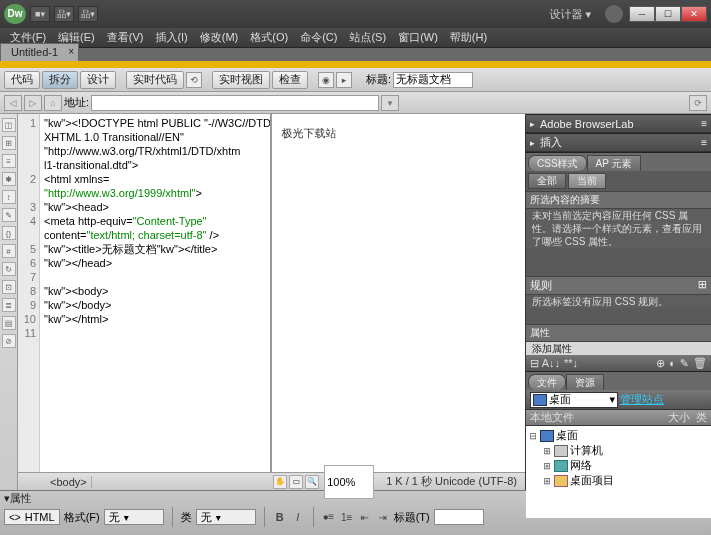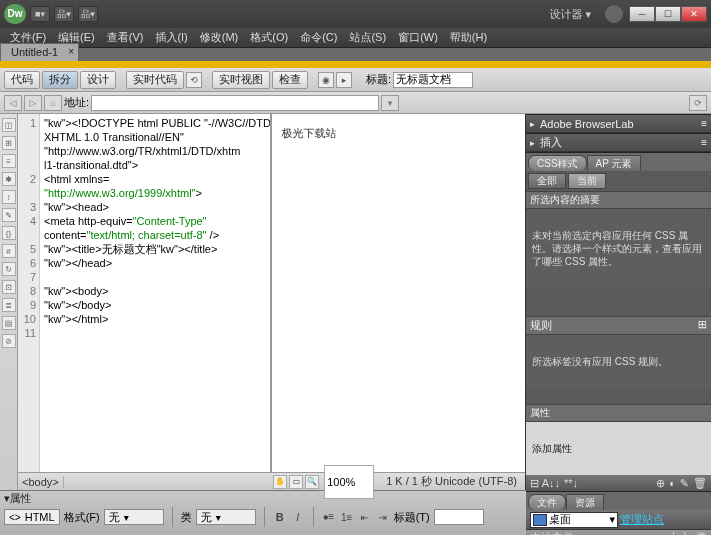--- a/index.html
+++ b/index.html
@@ -34,34 +34,34 @@
 .left-tools .tool { width: 14px; height: 14px; border: 1px solid #aaa; background: #eee; font-size: 8px; display: flex; align-items: center; justify-content: center; color: #666; }
 .editor-area { flex: 1; display: flex; flex-direction: column; background: #fff; }
 .split { flex: 1; display: flex; overflow: hidden; }
 .code-pane { width: 50%; display: flex; border-right: 2px solid #999; background: #fff; overflow: hidden; }
 .gutter { width: 22px; background: #eaeaea; border-right: 1px solid #ccc; color: #777; text-align: right; padding: 2px 3px 0 0; line-height: 14px; font-size: 10px; }
 .code { flex: 1; padding: 2px 4px; font-family: Consolas, monospace; font-size: 11px; line-height: 14px; white-space: pre; overflow: hidden; }
 .code .str { color: #008800; }
 .code .txt { color: #000; }
 .preview-pane { flex: 1; background: #fff; padding: 10px; color: #333; font-size: 12px; line-height: 18px; font-family: SimSun, serif; }
 .statusbar { height: 18px; background: linear-gradient(#e0e0e0,#cacaca); border-top: 1px solid #999; display: flex; align-items: center; font-size: 10px; color: #333; }
-.statusbar .tag { padding: 0 4px; border-right: 1px solid #aaa; }
+.statusbar .tag { padding: 0 4px; border-right: 1px solid #aaa; margin-left: 28px; }
 .statusbar .sb-spacer { flex: 1; }
 .statusbar .sb-tool { width: 14px; height: 14px; margin: 0 1px; border: 1px solid #aaa; background: #eee; font-size: 8px; display: flex; align-items: center; justify-content: center; }
 .zoom { width: 50px; height: 14px; border: 1px solid #aaa; background: #fff; padding: 16px 2px; margin: 0 4px; }
 .right-panels { width: 186px; background: #585858; display: flex; flex-direction: column; color: #ddd; border-left: 1px solid #333; }
 .panel { background: #5a5a5a; border-top: 1px solid #222; }
 .panel-header { height: 18px; background: linear-gradient(#616161,#4a4a4a); display: flex; align-items: center; padding: 0 4px; color: #eee; border-bottom: 1px solid #333; }
 .panel-header .arrow { width: 10px; font-size: 9px; }
 .panel-header .title { flex: 1; }
 .panel-header .menu { font-size: 10px; }
 .panel-tabs { height: 18px; background: #6a6a6a; display: flex; align-items: flex-end; padding-left: 2px; }
 .ptab { height: 16px; padding: 0 8px; background: linear-gradient(#888,#6a6a6a); border: 1px solid #444; border-bottom: none; color: #eee; font-size: 10px; line-height: 15px; }
 .ptab.active { background: linear-gradient(#a5a5a5,#7a7a7a); border-radius: 7px; }
-.panel-body { padding: 20px 6px; background: #5e5e5e; font-size: 10px; line-height: 13px; }
+.panel-body { padding: 0 6px; background: #5e5e5e; font-size: 10px; line-height: 13px; }
 .panel-body.light { background: #d8d8d8; color: #222; }
 .btn-row { display: flex; gap: 2px; padding: 2px; background: #5a5a5a; }
 .mini-btn { height: 16px; padding: 0 8px; background: linear-gradient(#888,#666); border: 1px solid #444; color: #eee; font-size: 10px; line-height: 14px; }
 .section-label { background: #6e6e6e; padding: 1px 4px; color: #eee; border-top: 1px solid #444; border-bottom: 1px solid #444; font-size: 10px; }
 .rules-toolbar { height: 16px; background: linear-gradient(#777,#555); display: flex; align-items: center; padding: 0 4px; gap: 4px; font-size: 9px; color: #ddd; }
 .file-toolbar { height: 20px; background: linear-gradient(#777,#555); display: flex; align-items: center; padding: 0 4px; gap: 2px; border-bottom: 1px solid #333; }
 .combo { height: 16px; background: #fff; color: #000; border: 1px solid #333; padding: 0 2px; display: flex; align-items: center; gap: 2px; }
 .link { color: #3cf; text-decoration: underline; cursor: pointer; }
 .file-cols { height: 16px; background: linear-gradient(#9a9a9a,#7a7a7a); display: flex; font-size: 10px; padding: 0 4px; border-bottom: 1px solid #333; }
 .file-cols span:first-child { flex: 1; }

